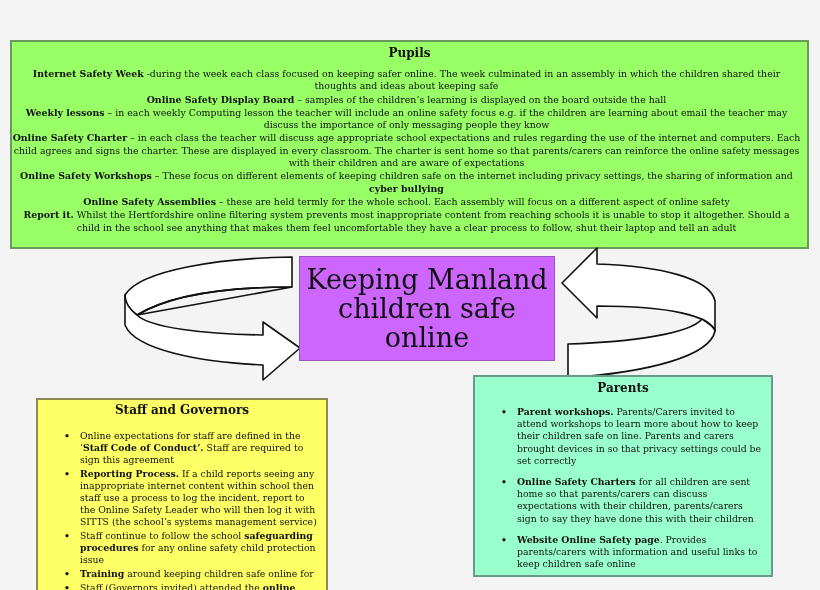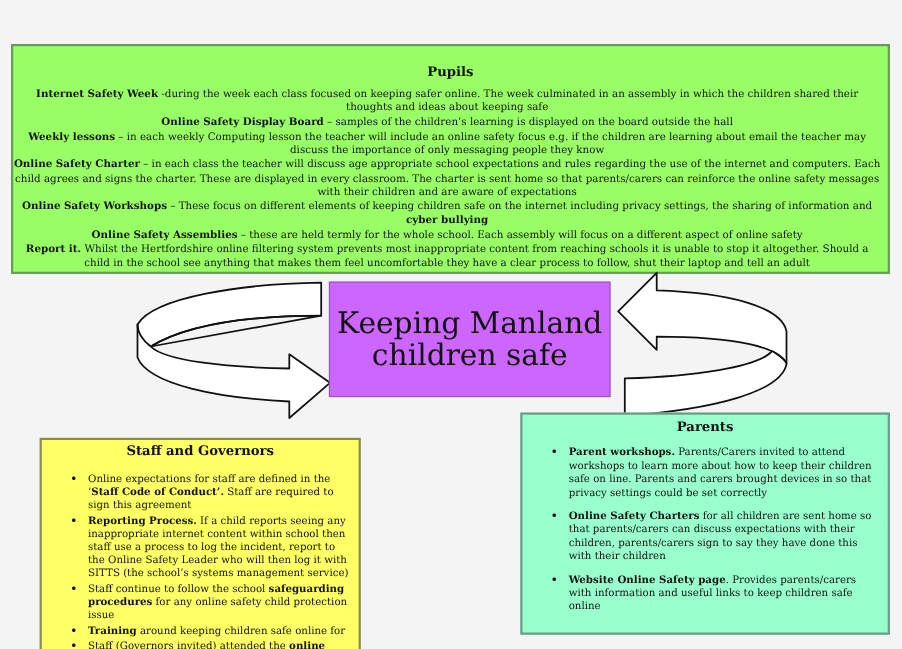--- a/index.html
+++ b/index.html
@@ -5,23 +5,23 @@
   html, body { margin:0; padding:0; }
   body {
     width:820px; height:590px; background:#f4f4f4; position:relative; overflow:hidden;
     font-family:"DejaVu Serif","Liberation Serif",serif; color:#111;
   }
   .box { position:absolute; box-sizing:border-box; }
   .pupils { left:10px; top:40px; width:799px; height:209px; background:#99ff66; border:2px solid #6a9a5a; }
   .title-box { left:299px; top:256px; width:256px; height:105px; background:#cc66ff; border:1px solid #9a55bb;
     display:flex; align-items:center; justify-content:center; text-align:center; }
   .staff { left:36px; top:370px; width:292px; height:207px; background:#ffff66; border:2px solid #8a8a55;margin-top:28px; }
-  .parents { left:473px; top:375px; width:336px; height:202px; background:#99ffcc; border:2px solid #6a9a88; }
+  .parents { left:473px; top:375px; width:300px; height:202px; background:#99ffcc; border:2px solid #6a9a88; }
   .box-heading { font-weight:bold; text-align:center; font-size:12px; }
-  .pupils .box-heading { margin-top:16px; }
+  .pupils .box-heading { margin-top:4px; }
   .staff .box-heading { margin-top:3px; }
   .parents .box-heading { margin-top:4px; }
   ul { margin:0; padding:0; list-style:none; }
   li { position:relative; }
   li::before { content:"\2022"; position:absolute; font-weight:bold; }
   .pupils ul { margin-top:8px; padding-right:6px;text-align:center; }
   .pupils li { font-size:9.4px; line-height:12.3px; margin-bottom:1px; }
   .pupils li::before { left:-18px; }
   .staff ul { margin-top:13px; padding-left:42px; padding-right:6px; }
   .staff li { font-size:9.3px; line-height:12px; margin-bottom:2px; }
@@ -52,20 +52,21 @@
 <svg class="arrow" style="left:120px; top:250px;" width="185" height="130" viewBox="0 0 185 130">
   <path d="M172,7 L172,37 C120,37 55,42 17,65 C5,57 5,50 5,45 C20,20 100,8 172,7 Z" fill="#fff" stroke="#111" stroke-width="1.6" stroke-linejoin="round"></path>
   <path d="M17,65 C55,42 120,37 172,37 L172,37 Z" fill="none" stroke="#111" stroke-width="1.6"></path>
   <path d="M5,45 L5,75 C15,100 80,112 143,115 L143,130 L180,98 L143,72 L143,85 C85,84 30,78 17,65 C8,58 5,52 5,45 Z" fill="#fff" stroke="#111" stroke-width="1.6" stroke-linejoin="round"></path>
 </svg>
 
 <div class="box title-box">
   <div class="main-title">
     <div>Keeping Manland</div>
     <div>children safe</div>
+    <div>online</div>
   </div>
 </div>
 
 <svg class="arrow" style="left:560px; top:246px;" width="160" height="135" viewBox="0 0 160 135">
   <path d="M2,37 L37,2 L37,18 C100,20 150,32 155,55 L155,85 C150,70 110,60 37,60 L37,72 Z" fill="#fff" stroke="#111" stroke-width="1.6" stroke-linejoin="round"></path>
   <path d="M155,85 C150,110 90,126 8,132 L8,98 C70,96 130,88 142,73" fill="#fff" stroke="#111" stroke-width="1.6" stroke-linejoin="round"></path>
   <path d="M142,73 C150,78 155,82 155,85" fill="none" stroke="#111" stroke-width="1.6"></path>
 </svg>
 
 <div class="box staff">

